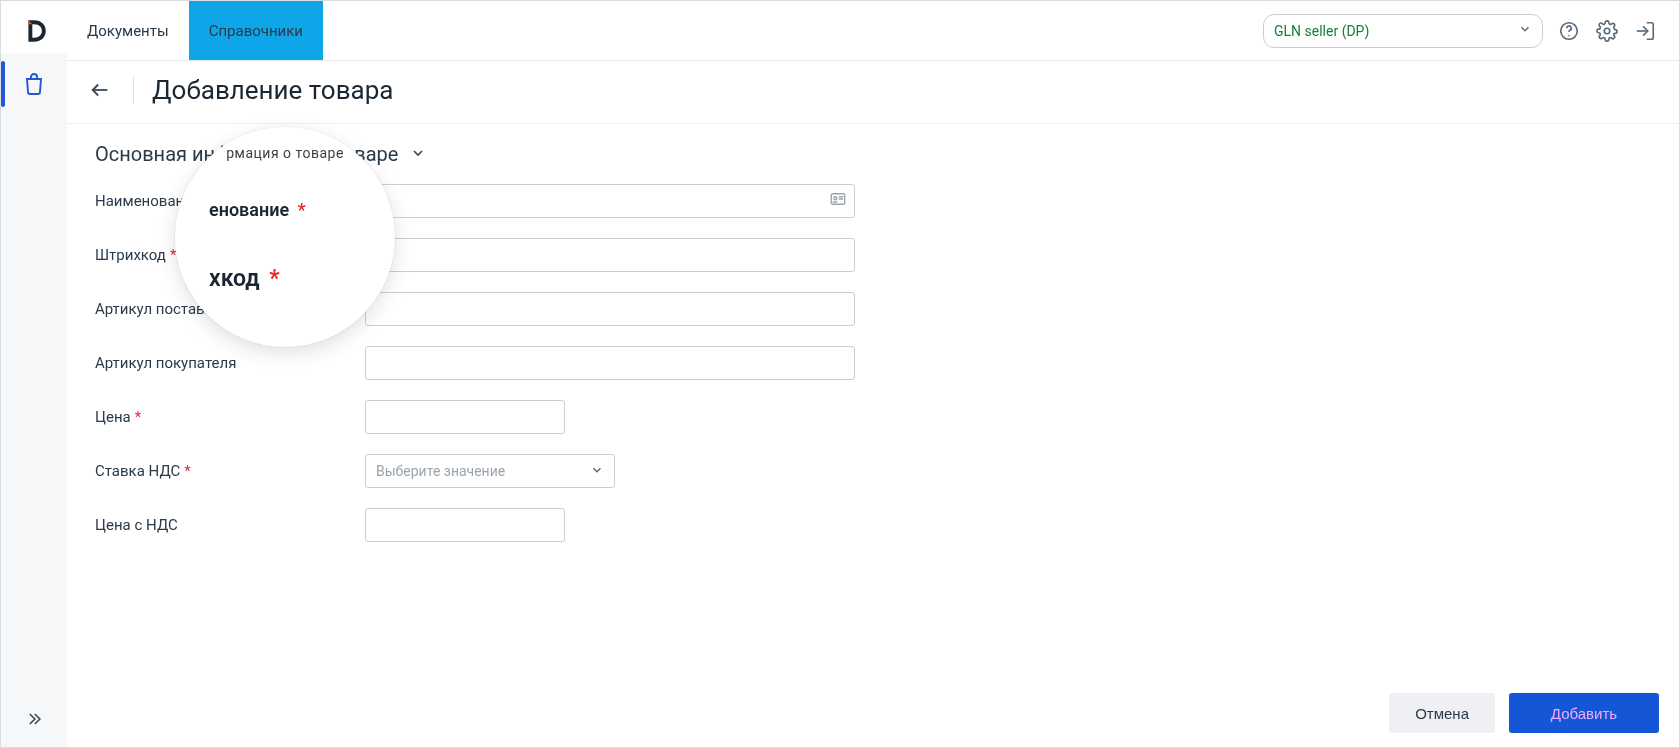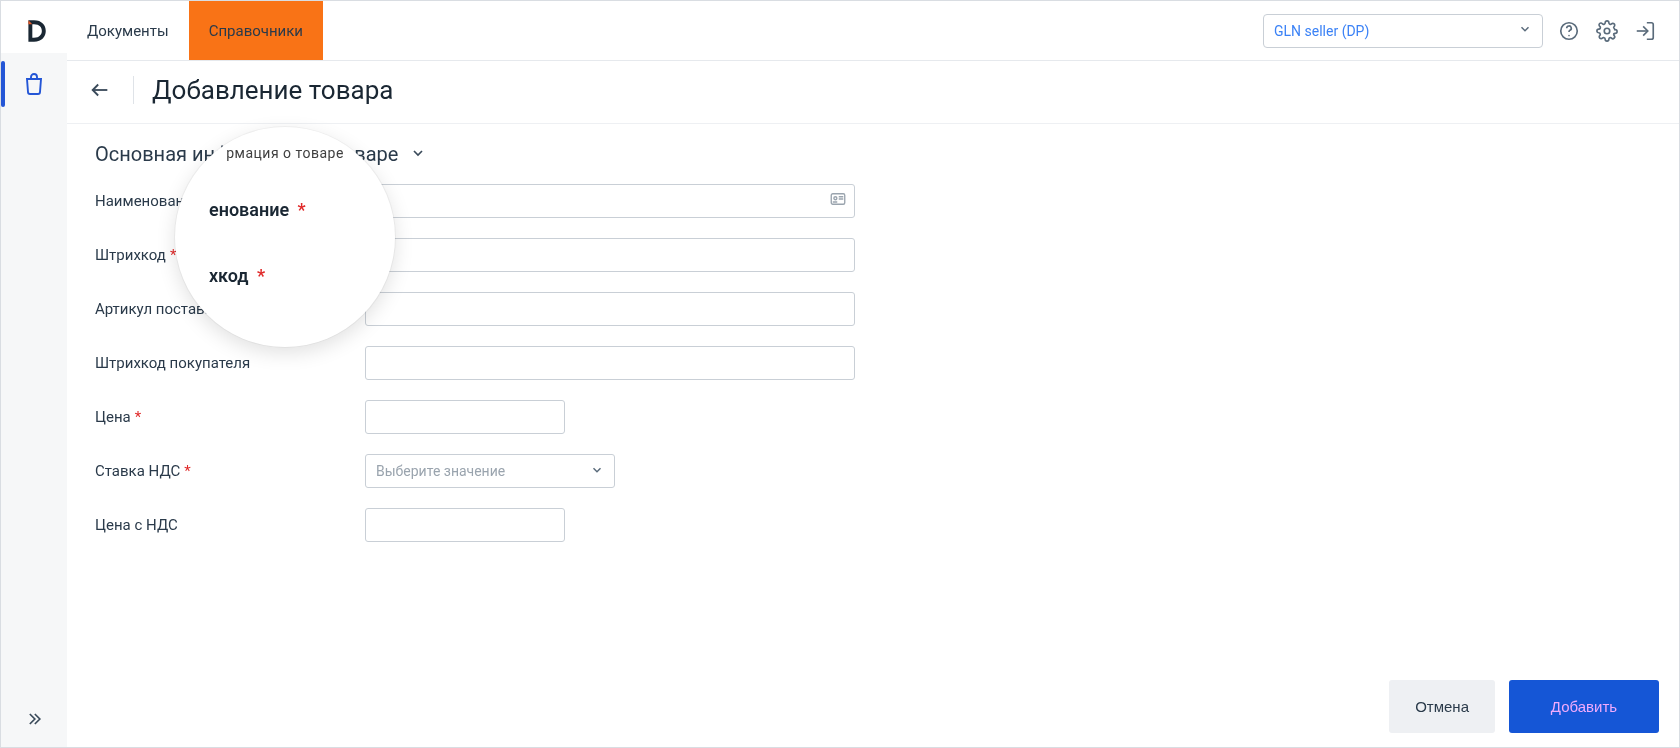--- a/index.html
+++ b/index.html
@@ -4,23 +4,23 @@
 <style>
   * { box-sizing: border-box; margin: 0; padding: 0; }
   html, body { height: 100%; font-family: -apple-system, "Segoe UI", Roboto, Arial, sans-serif; background: #fff; color: #1a2733; }
   .frame { width: 1680px; height: 748px; border: 1px solid #d9dde2; margin: 0 auto; position: relative; overflow: hidden; background: #fff; }
 
   
   .topbar { height: 60px; display: flex; align-items: stretch; border-bottom: 1px solid #e6e9ed; }
   .logo-cell { width: 66px; display: flex; align-items: center; justify-content: center; }
   .nav { display: flex; align-items: stretch; }
   .nav-item { display: flex; align-items: center; padding: 0 20px; font-size: 15px; color: #2a3a4a; cursor: pointer; }
-  .nav-item.active { background: #f97316; }
+  .nav-item.active { background: #0ea5e9; }
   .top-right { margin-left: auto; display: flex; align-items: center; gap: 14px; padding-right: 22px; }
-  .role-dd { width: 280px; height: 34px; border: 1px solid #c9cfd6; border-radius: 4px; display: flex; align-items: center; padding: 0 10px; font-size: 14px; color: #3b82f6; cursor: pointer; background: #fff; }
+  .role-dd { width: 280px; height: 34px; border: 1px solid #c9cfd6; border-radius: 11px; display: flex; align-items: center; padding: 0 10px; font-size: 14px; color: #15803d; cursor: pointer; background: #fff; }
   .role-dd .chev { margin-left: auto; color: #5a6b7b; }
   .icon-btn { width: 24px; height: 24px; display: flex; align-items: center; justify-content: center; color: #5a6b7b; cursor: pointer; }
 
   
   .body { position: absolute; top: 52px; left: 0; right: 0; bottom: 0; display: flex; }
   .sidebar { width: 66px; background: #f6f7f8; display: flex; flex-direction: column; align-items: center; padding-top: 14px; position: relative; }
   .side-item { width: 34px; height: 34px; display: flex; align-items: center; justify-content: center; margin-bottom: 10px; cursor: pointer; position: relative; }
   .side-item.active::before { content: ""; position: absolute; left: -16px; top: -6px; bottom: -6px; width: 4px; background: #2456d6; border-radius: 2px; }
   .side-expand { position: absolute; bottom: 18px; left: 0; right: 0; display: flex; justify-content: center; color: #3a4a5a; cursor: pointer; }
 
@@ -43,21 +43,21 @@
   .input.lg { width: 490px; }
   .input.sm { width: 200px; }
   .with-icon { position: relative; width: 490px; }
   .with-icon .input { width: 100%; padding-right: 34px; }
   .with-icon .suffix { position: absolute; right: 8px; top: 50%; transform: translateY(-50%); color: #9aa4ae; }
 
   .select { width: 250px; height: 34px; border: 1px solid #c9cfd6; border-radius: 3px; display: flex; align-items: center; padding: 0 10px; font-size: 14px; color: #9aa4ae; background: #fff; cursor: pointer; }
   .select .chev { margin-left: auto; color: #5a6b7b; }
 
   .footer { position: absolute; right: 20px; bottom: 14px; display: flex; gap: 14px; }
-  .btn { height: 53px; padding: 0 26px; border-radius: 3px; display: inline-flex; align-items: center; justify-content: center; font-size: 15px; cursor: pointer; border: none; }
+  .btn { height: 40px; padding: 0 26px; border-radius: 3px; display: inline-flex; align-items: center; justify-content: center; font-size: 15px; cursor: pointer; border: none; }
   .btn.secondary { background: #eef0f3; color: #2a3a4a; }
   .btn.primary { background: #1556d6; color: #f0abfc; min-width: 150px; }
 
   
   .lens {
     position: absolute;
     top: 74px;
     left: 108px;
     width: 220px;
     height: 220px;
@@ -65,21 +65,21 @@
     background: #fff;
     box-shadow: 0 6px 20px rgba(0,0,0,0.12), 0 0 0 1px rgba(0,0,0,0.04);
     overflow: hidden;
     pointer-events: none;
     z-index: 5;
   }
   .lens-inner { position: absolute; inset: 0; }
   .lens-line1 { position: absolute; top: 18px; left: 0; right: 0; text-align: center; font-size: 14px; color: #404040; letter-spacing: 0.5px; }
   .lens-line2 { position: absolute; top: 72px; left: 34px; font-size: 18px; font-weight: 600; color: #1a2733; }
   .lens-line2 .req { font-weight: 600; }
-  .lens-line3 { position: absolute; top: 138px; left: 34px; font-size: 18px; font-weight: 600; color: #1a2733; text-align: right; }
+  .lens-line3 { position: absolute; top: 138px; left: 34px; font-size: 23px; font-weight: 600; color: #1a2733; text-align: right; }
   .lens-line3 .req { font-weight: 600; }
 </style>
 </head>
 <body>
 
 <div class="frame">
 
   <div class="topbar">
     <div class="logo-cell">
       <svg width="28" height="28" viewBox="0 0 100 100">
@@ -184,21 +184,21 @@
           <div class="label-cell"><span>Штрихкод</span><span class="req">*</span></div>
           <input class="input lg" type="text" value="" style="">
         </div>
 
         <div class="row">
           <div class="label-cell">Артикул поставщика</div>
           <input class="input lg" type="text" value="" style="">
         </div>
 
         <div class="row">
-          <div class="label-cell">Штрихкод покупателя</div>
+          <div class="label-cell">Артикул покупателя</div>
           <input class="input lg" type="text" value="" style="">
         </div>
 
         <div class="row">
           <div class="label-cell"><span>Цена</span><span class="req">*</span></div>
           <input class="input sm" type="text" value="" style="">
         </div>
 
         <div class="row">
           <div class="label-cell"><span>Ставка НДС</span><span class="req">*</span></div>

